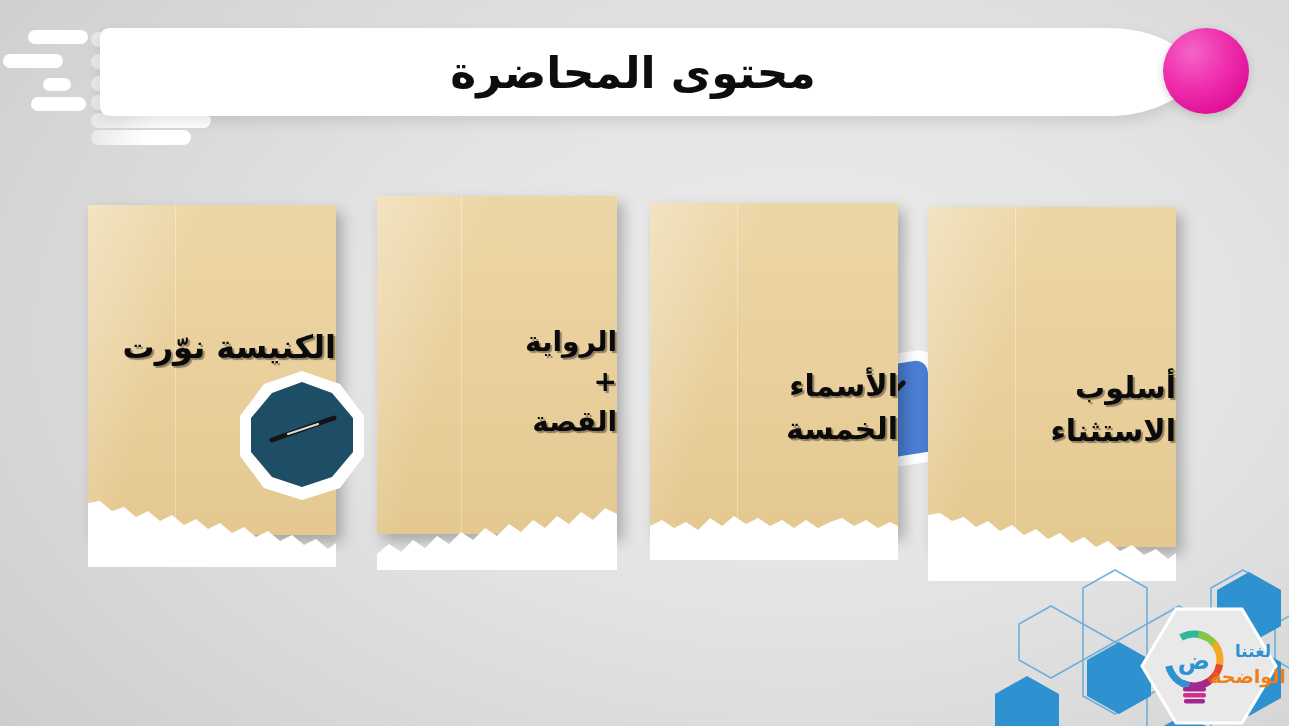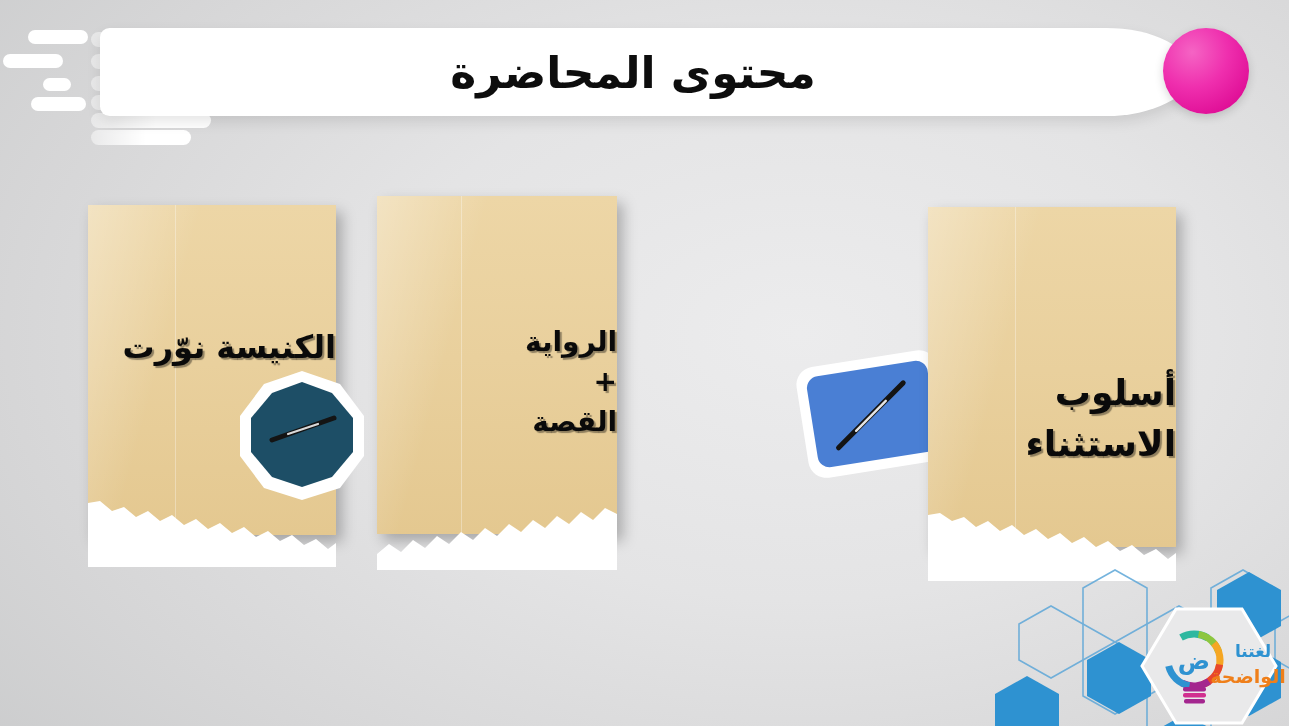--- a/index.html
+++ b/index.html
@@ -104,21 +104,21 @@
   
   #card3{left:650px;top:203px;width:248px;height:345px;}
   #card3 .paper{height:330px;}
   #card3 .torn{top:305px;height:52px;}
   #card3 .card-text{top:162px;font-size:30px;}
 
   
   #card4{left:928px;top:207px;width:248px;height:352px;}
   #card4 .paper{height:340px;}
   #card4 .torn{top:302px;height:72px;}
-  #card4 .card-text{top:160px;font-size:36px;}
+  #card4 .card-text{top:160px;font-size:30px;}
 
   
   .logo{position:absolute;left:1138px;top:605px;width:152px;height:122px;}
   .logo svg{display:block;}
 </style>
 </head>
 <body>
 
 <div class="slide">
 
@@ -183,20 +183,33 @@
           <rect x="22" y="20" width="122" height="92" rx="12" ry="12" fill="#4a7fd4"></rect>
           <g>
             <line x1="44" y1="94" x2="118" y2="40" stroke="#141414" stroke-width="5" stroke-linecap="round"></line>
             <line x1="64" y1="80" x2="98" y2="55" stroke="#e4e4e4" stroke-width="2.4" stroke-linecap="round"></line>
           </g>
         </g>
       </svg>
     </div>
   </div>
 
+  <div class="card" id="card3">
+    <div class="paper"></div>
+    <div class="torn">
+      <svg viewBox="0 0 248 52" preserveAspectRatio="none">
+        <path d="M0,18 L12,12 L24,20 L36,14 L48,22 L60,10 L72,18 L84,8 L96,16 L108,10
+                 L120,18 L132,12 L144,20 L156,12 L168,20 L180,14 L192,10 L204,18 L216,12 L228,20 L240,14 L248,18
+                 L248,52 L0,52 Z" fill="#ffffff"></path>
+      </svg>
+    </div>
+    <div class="card-text" style="white-space:pre-line;">الأسماء
+الخمسة</div>
+
+  </div>
 
   <div class="card" id="card4">
     <div class="paper"></div>
     <div class="torn">
       <svg viewBox="0 0 248 72" preserveAspectRatio="none">
         <path d="M0,6 L12,4 L24,12 L36,8 L48,18 L60,12 L72,22 L84,16 L96,26 L108,20 L120,30
                  L132,24 L144,34 L156,28 L168,38 L180,32 L192,42 L204,36 L216,46 L228,40 L240,50 L248,44
                  L248,72 L0,72 Z" fill="#ffffff"></path>
       </svg>
     </div>

